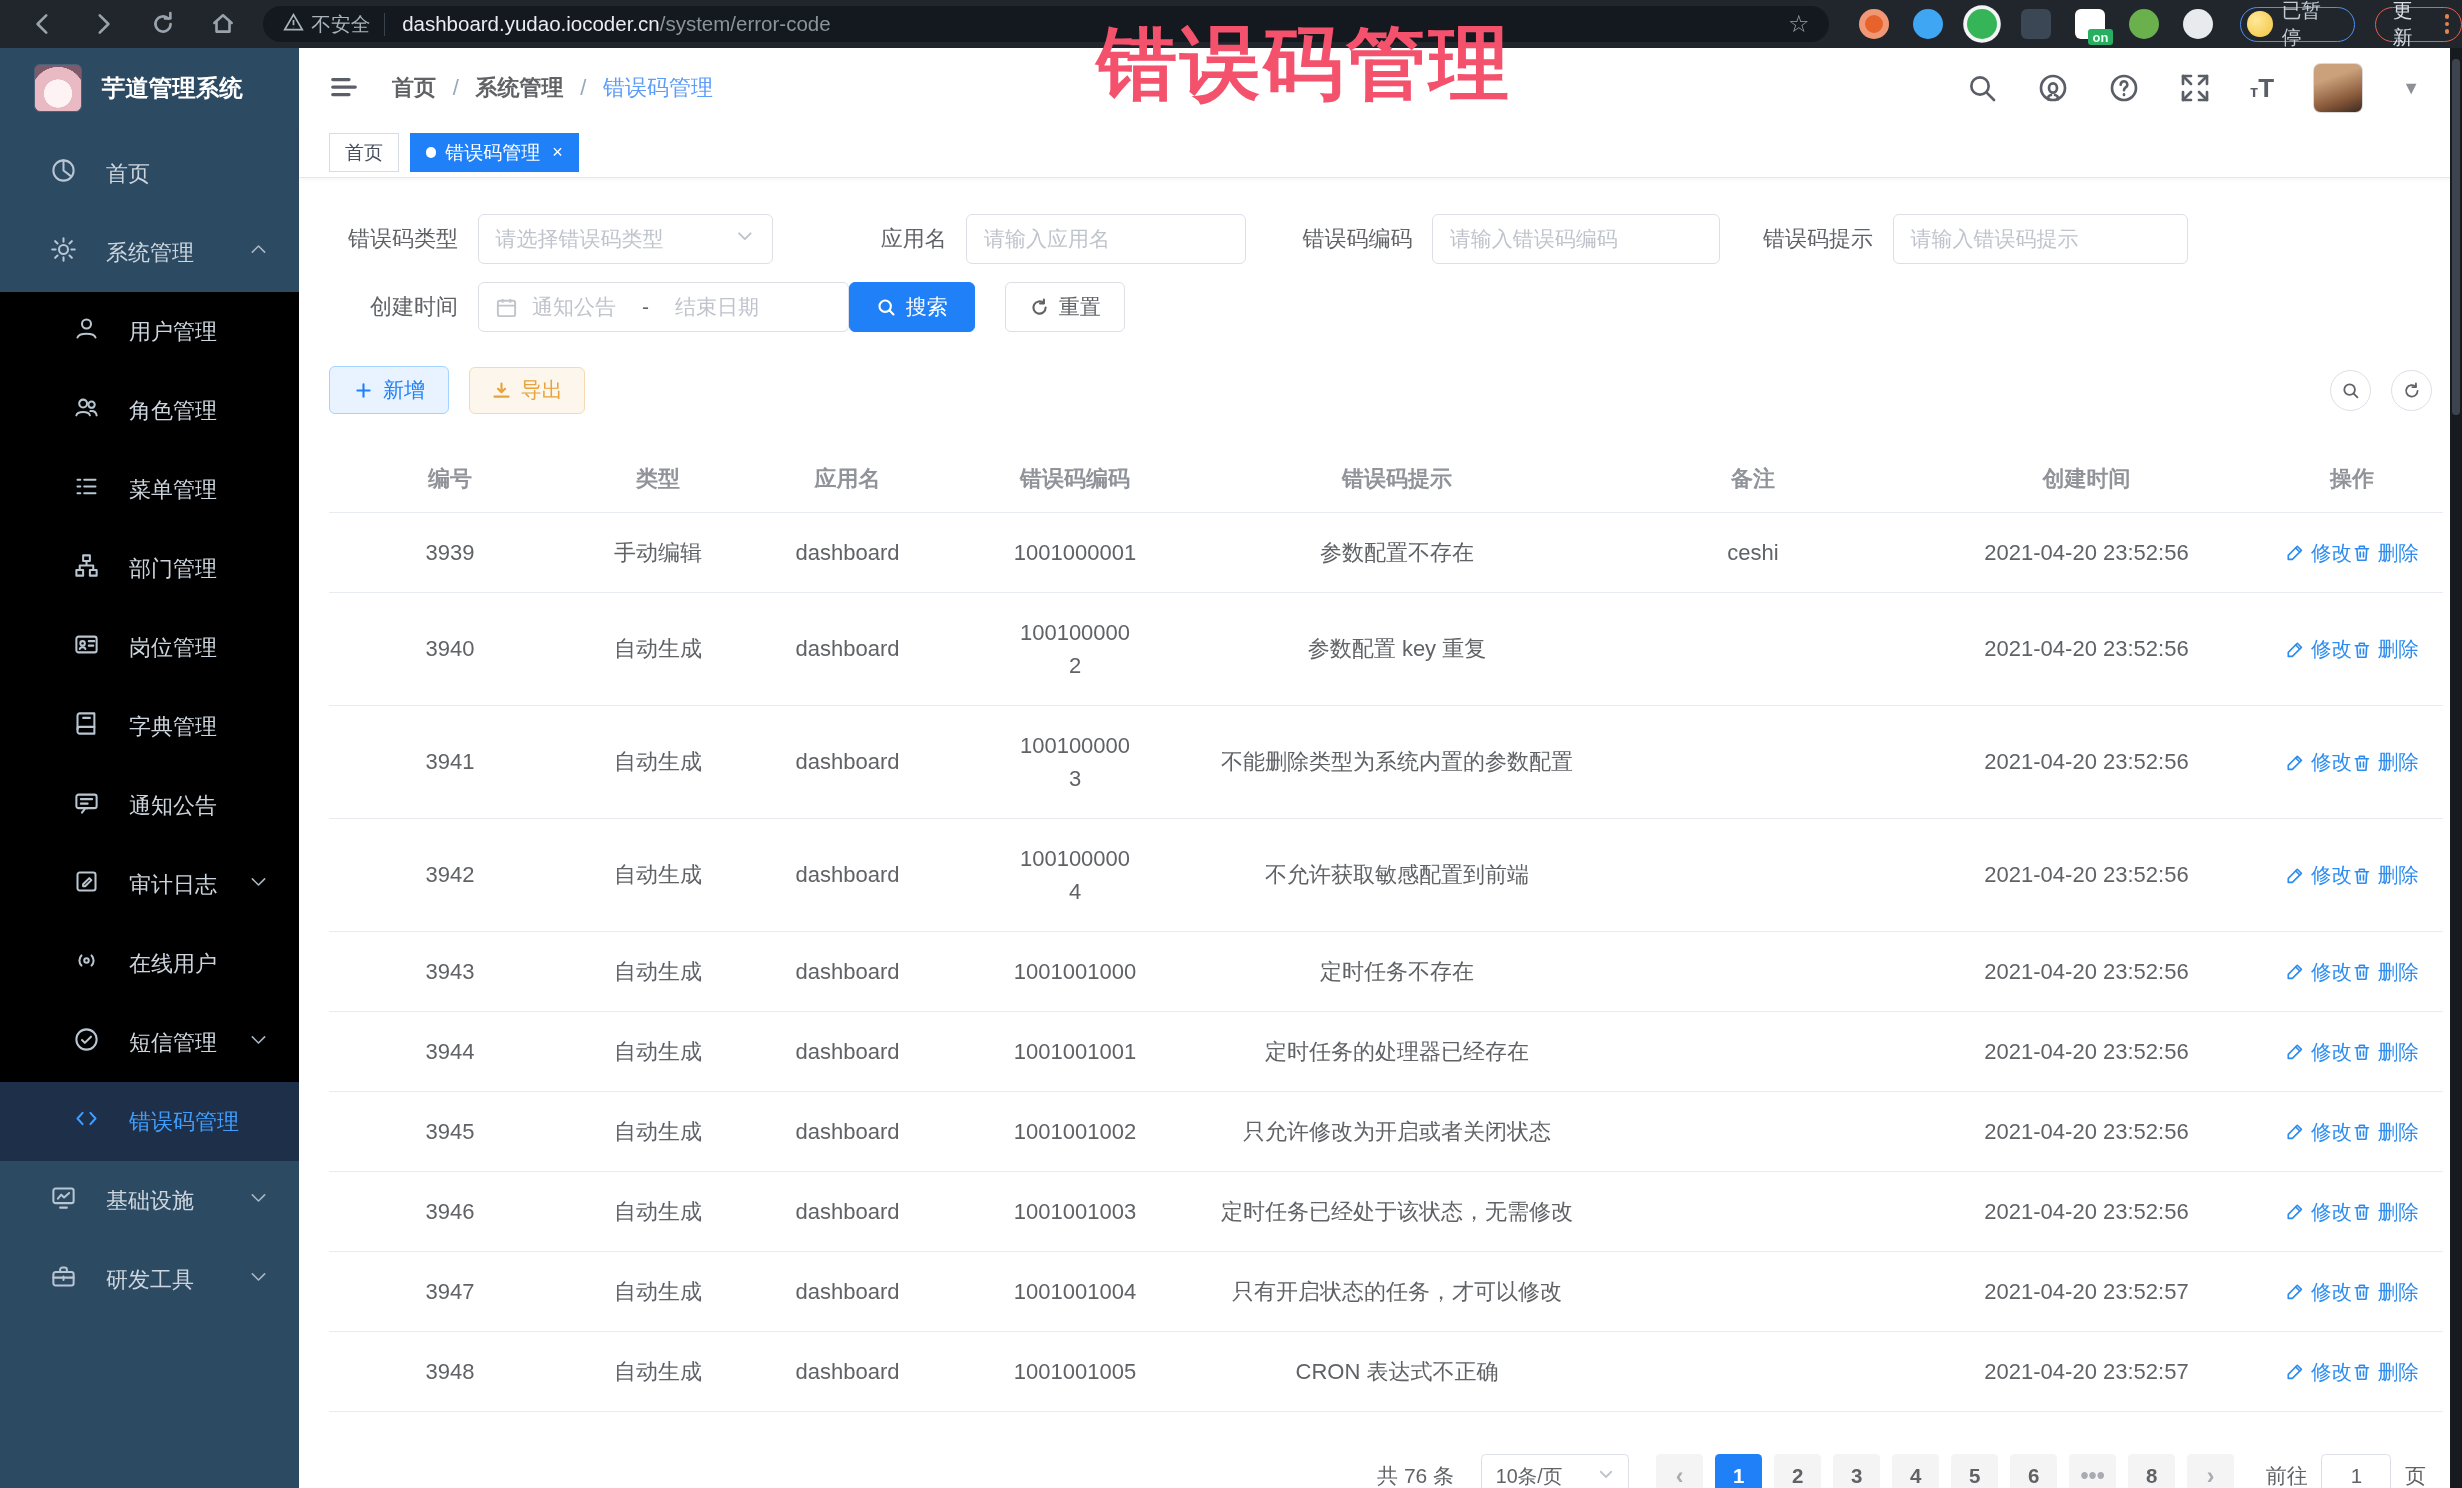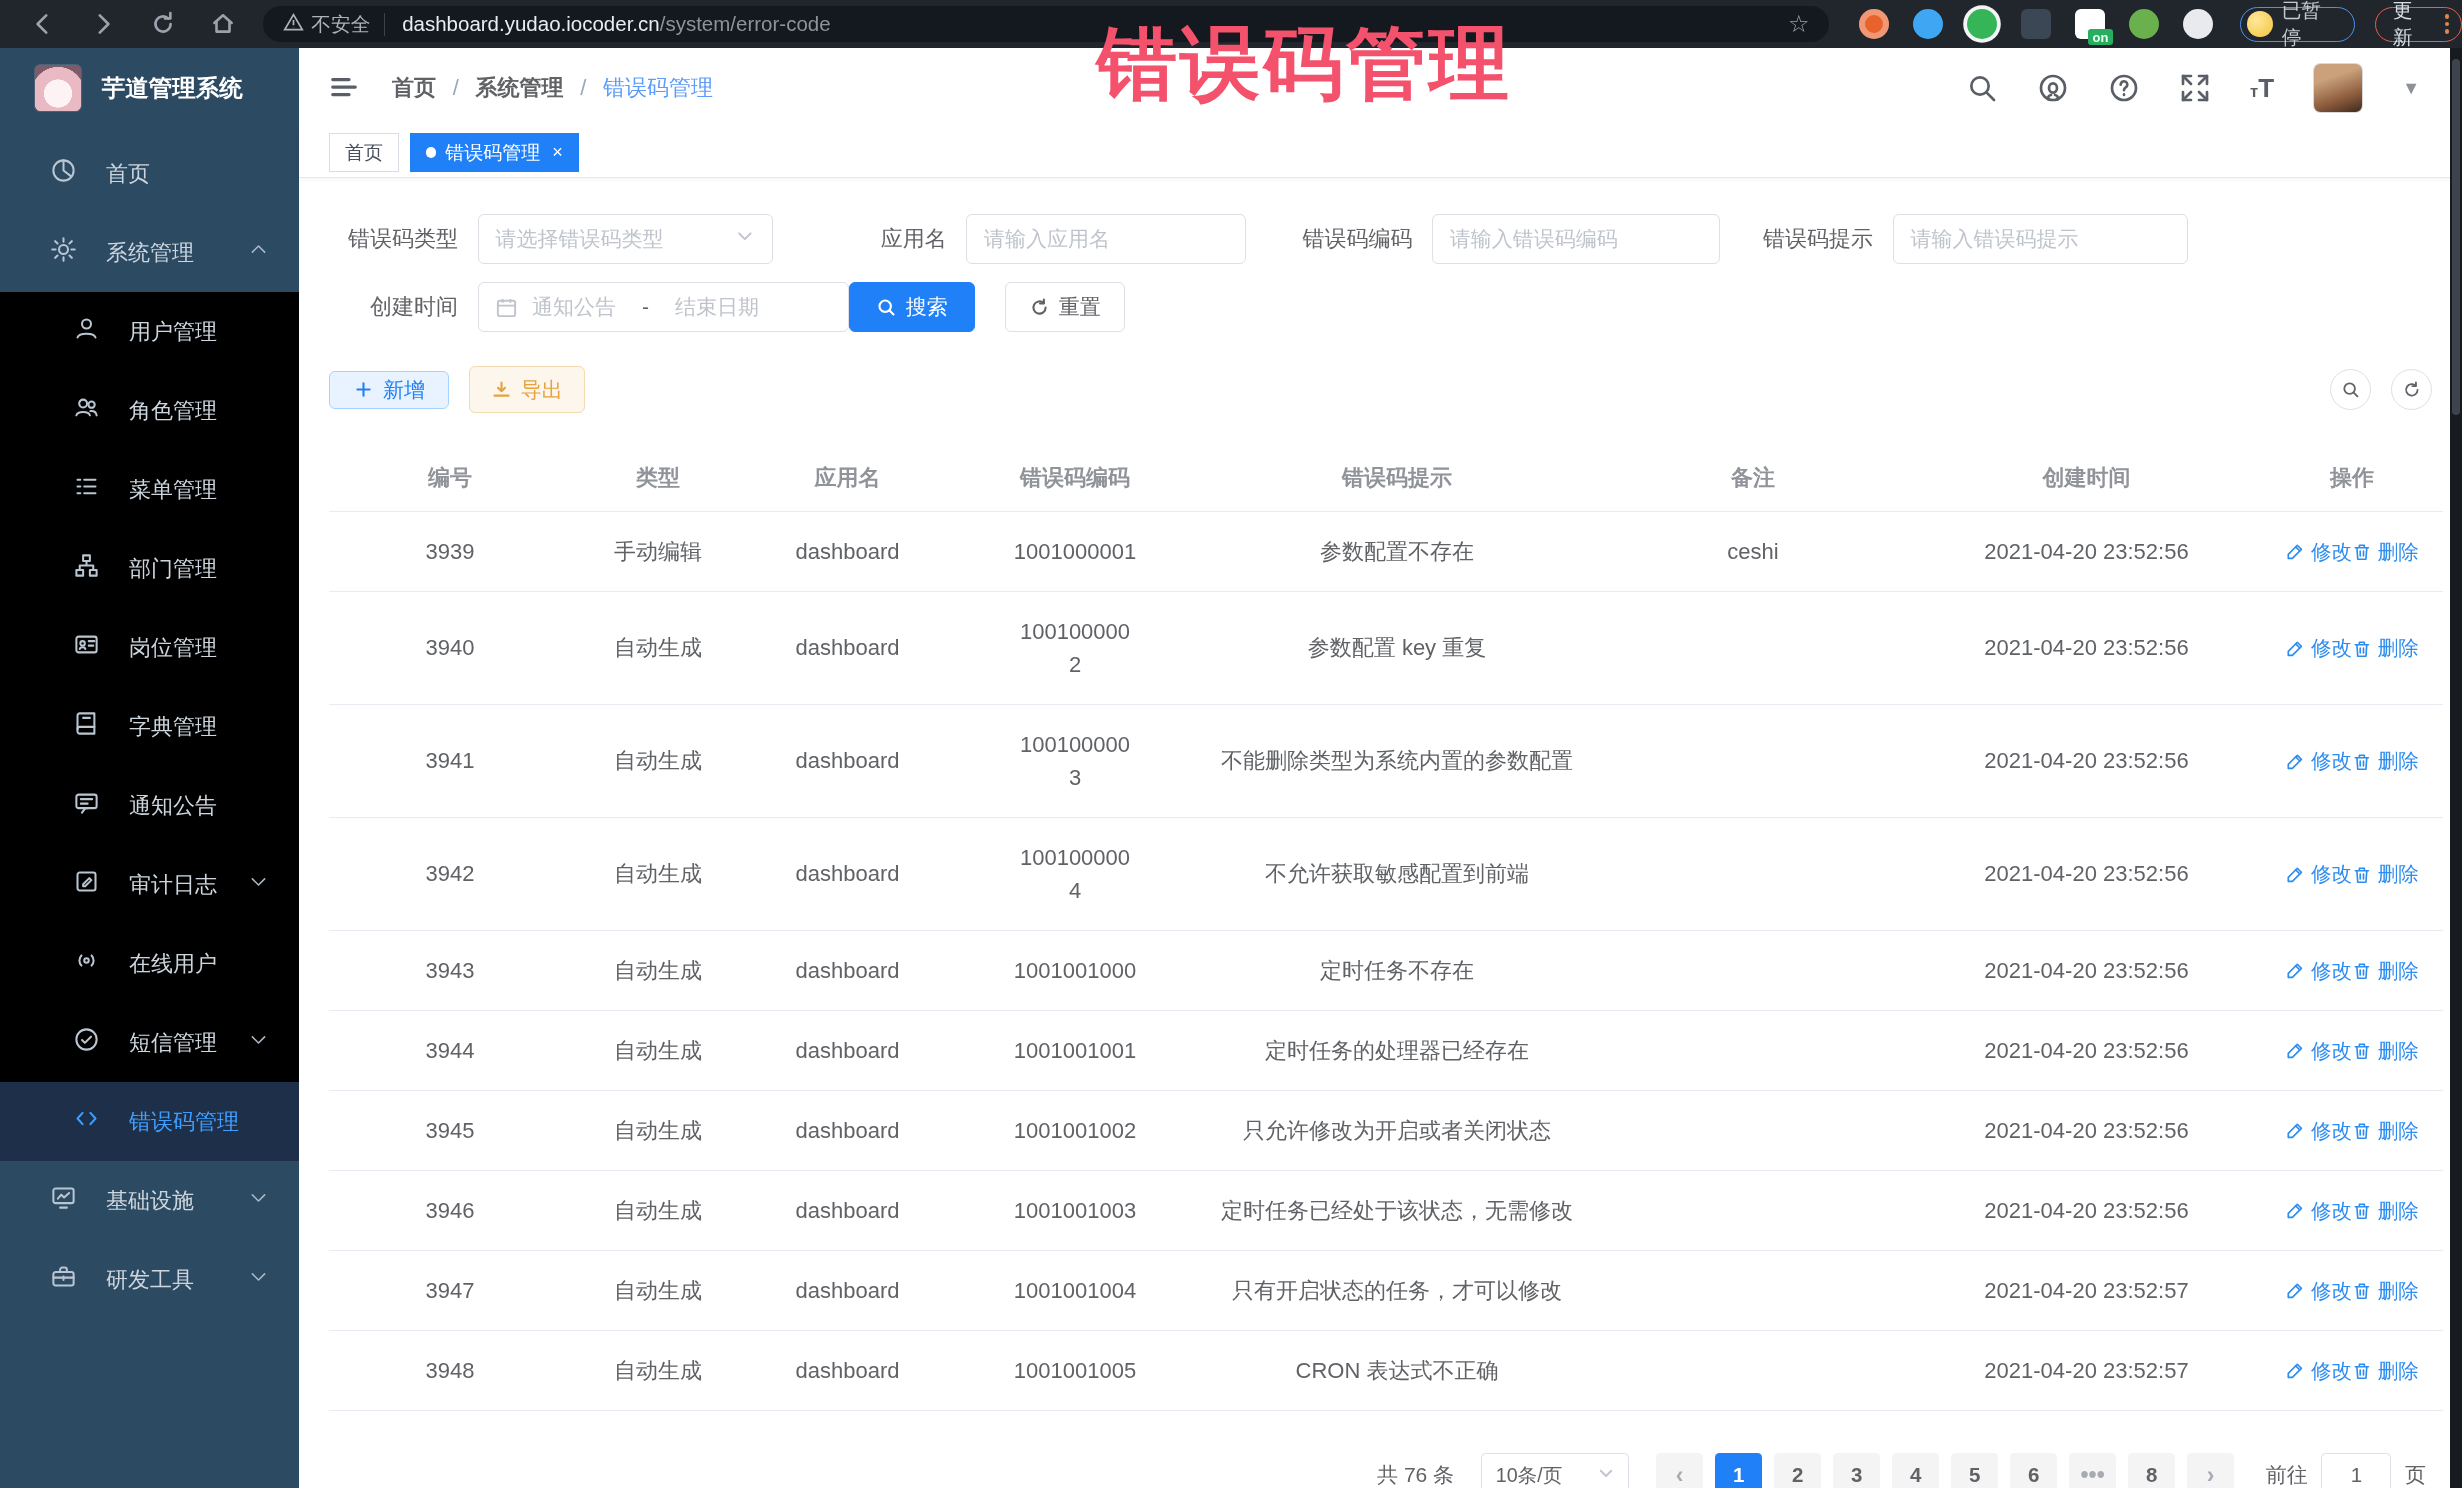--- a/index.html
+++ b/index.html
@@ -82,21 +82,21 @@
   .ctrl svg.cal { width:23px; height:23px; stroke:#c0c4cc; stroke-width:2; fill:none; margin-right:13.6px; flex:none; }
   .date-sep { margin:0 26px; color:#606266; }
   .btn { height:50px; border-radius:6px; display:flex; align-items:center; justify-content:center; gap:9px; font-size:21px; cursor:pointer; flex:none; }
   .btn svg { width:21px; height:21px; fill:none; stroke-width:2.4; stroke-linecap:round; stroke-linejoin:round; }
   .btn-primary { background:#2080f7; border:1.5px solid #2080f7; color:#fff; padding:0 26px; }
   .btn-primary svg { stroke:#fff; }
   .btn-plain { background:#fff; border:1.5px solid #dcdfe6; color:#606266; padding:0 23px; }
   .btn-plain svg { stroke:#606266; }
 
   .toolbar { display:flex; align-items:center; margin-top:33px; }
-  .btn-add { background:#e8f3ff; border:1.5px solid #a3d3ff; color:#2080f7; padding:0 23px; height:38px; }
+  .btn-add { background:#e8f3ff; border:1.5px solid #a3d3ff; color:#2080f7; padding:0 23px; height:48px; }
   .btn-add svg { stroke:#2080f7; }
   .btn-export { background:#fdf6ec; border:1.5px solid #f5dab1; color:#e6a23c; padding:0 21px; height:47px; margin-left:19.7px; }
   .btn-export svg { stroke:#e6a23c; }
   .round-btns { margin-left:auto; display:flex; gap:19.7px; }
   .round-btn { width:41px; height:41px; border-radius:50%; border:1.5px solid #dcdfe6; display:flex; align-items:center; justify-content:center; cursor:pointer; }
   .round-btn svg { width:19.7px; height:19.7px; stroke:#606266; stroke-width:2.2; fill:none; stroke-linecap:round; stroke-linejoin:round; }
 
   
   table.grid { width:2114px; border-collapse:collapse; margin-top:32px; table-layout:fixed; }
   table.grid th { font-size:22px; color:#909399; font-weight:bold; padding:18px 6px; text-align:center; border-bottom:1.5px solid #e8ebf1; }

